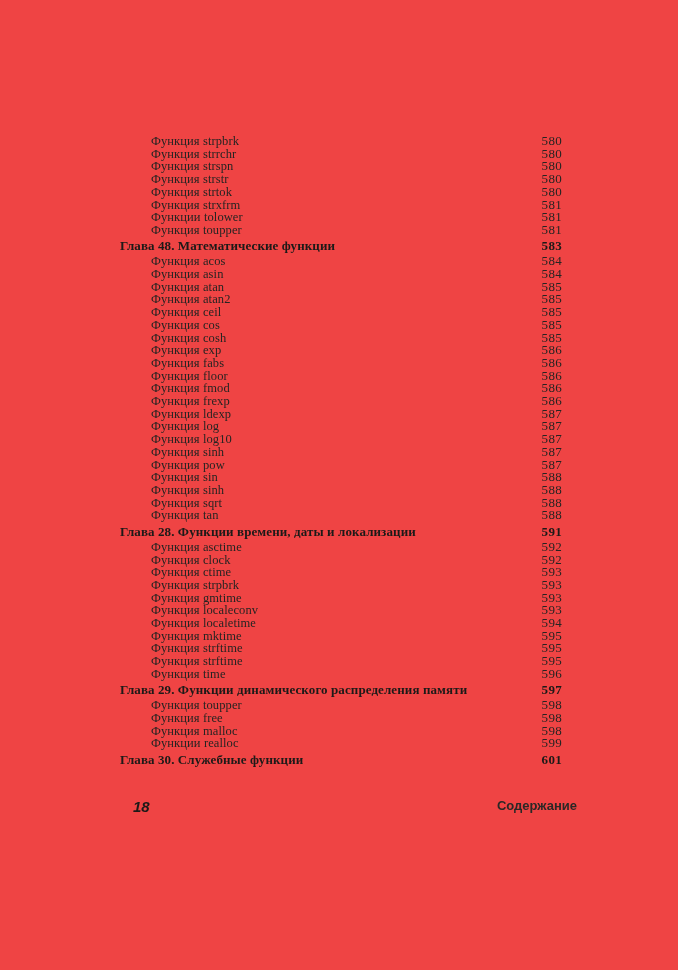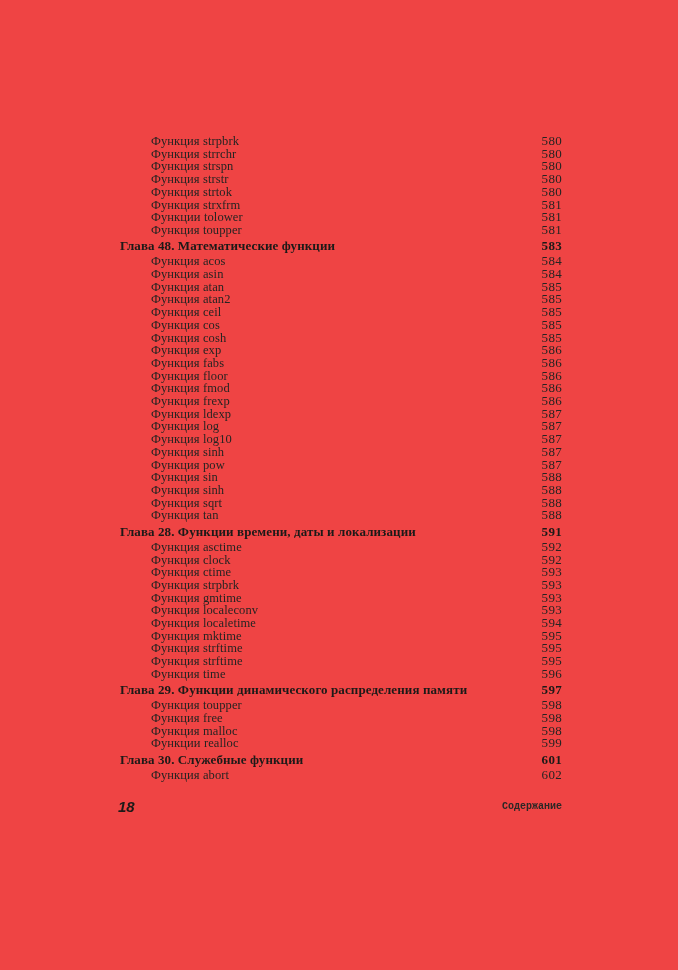--- a/index.html
+++ b/index.html
@@ -42,38 +42,38 @@
   }
   .entry-label {
     letter-spacing: 0.1px;
   }
   .entry-page {
     font-size: 13px;
     letter-spacing: 0.3px;
   }
   .footer {
     position: absolute;
-    left: 118px;
+    left: 133px;
     top: 798px;
     width: 444px; 
     display: flex;
     justify-content: space-between;
-    align-items: center;
+    align-items: flex-start;
   }
   .folio {
     font-family: "Liberation Sans", "DejaVu Sans", sans-serif;
     font-weight: bold;
     font-style: italic;
     font-size: 15px;
     color: #1c1a18;
   }
   .running-title {
-    font-family: Liberation Mono, monospace;
+    font-family: Liberation Sans, sans-serif;
     font-weight: bold;
-    font-size: 10px;
+    font-size: 13px;
     color: #2a2826;
   }
 </style>
 </head>
 <body>
 
 <div class="book-page">
 
   <div class="toc">
       <div class="toc-row function">
@@ -260,24 +260,20 @@
         <span class="entry-label">Функция malloc</span>
         <span class="entry-page">598</span>
       </div>
       <div class="toc-row function">
         <span class="entry-label">Функции realloc</span>
         <span class="entry-page">599</span>
       </div>
       <div class="toc-row chapter">
         <span class="entry-label">Глава 30. Служебные функции</span>
         <span class="entry-page">601</span>
-      </div>
-      <div class="toc-row function">
-        <span class="entry-label">Функция abort</span>
-        <span class="entry-page">602</span>
       </div>
     </div>
 
   <div class="footer">
     <span class="folio">18</span>
     <span class="running-title">Содержание</span>
   </div>
 
 </div>
 

